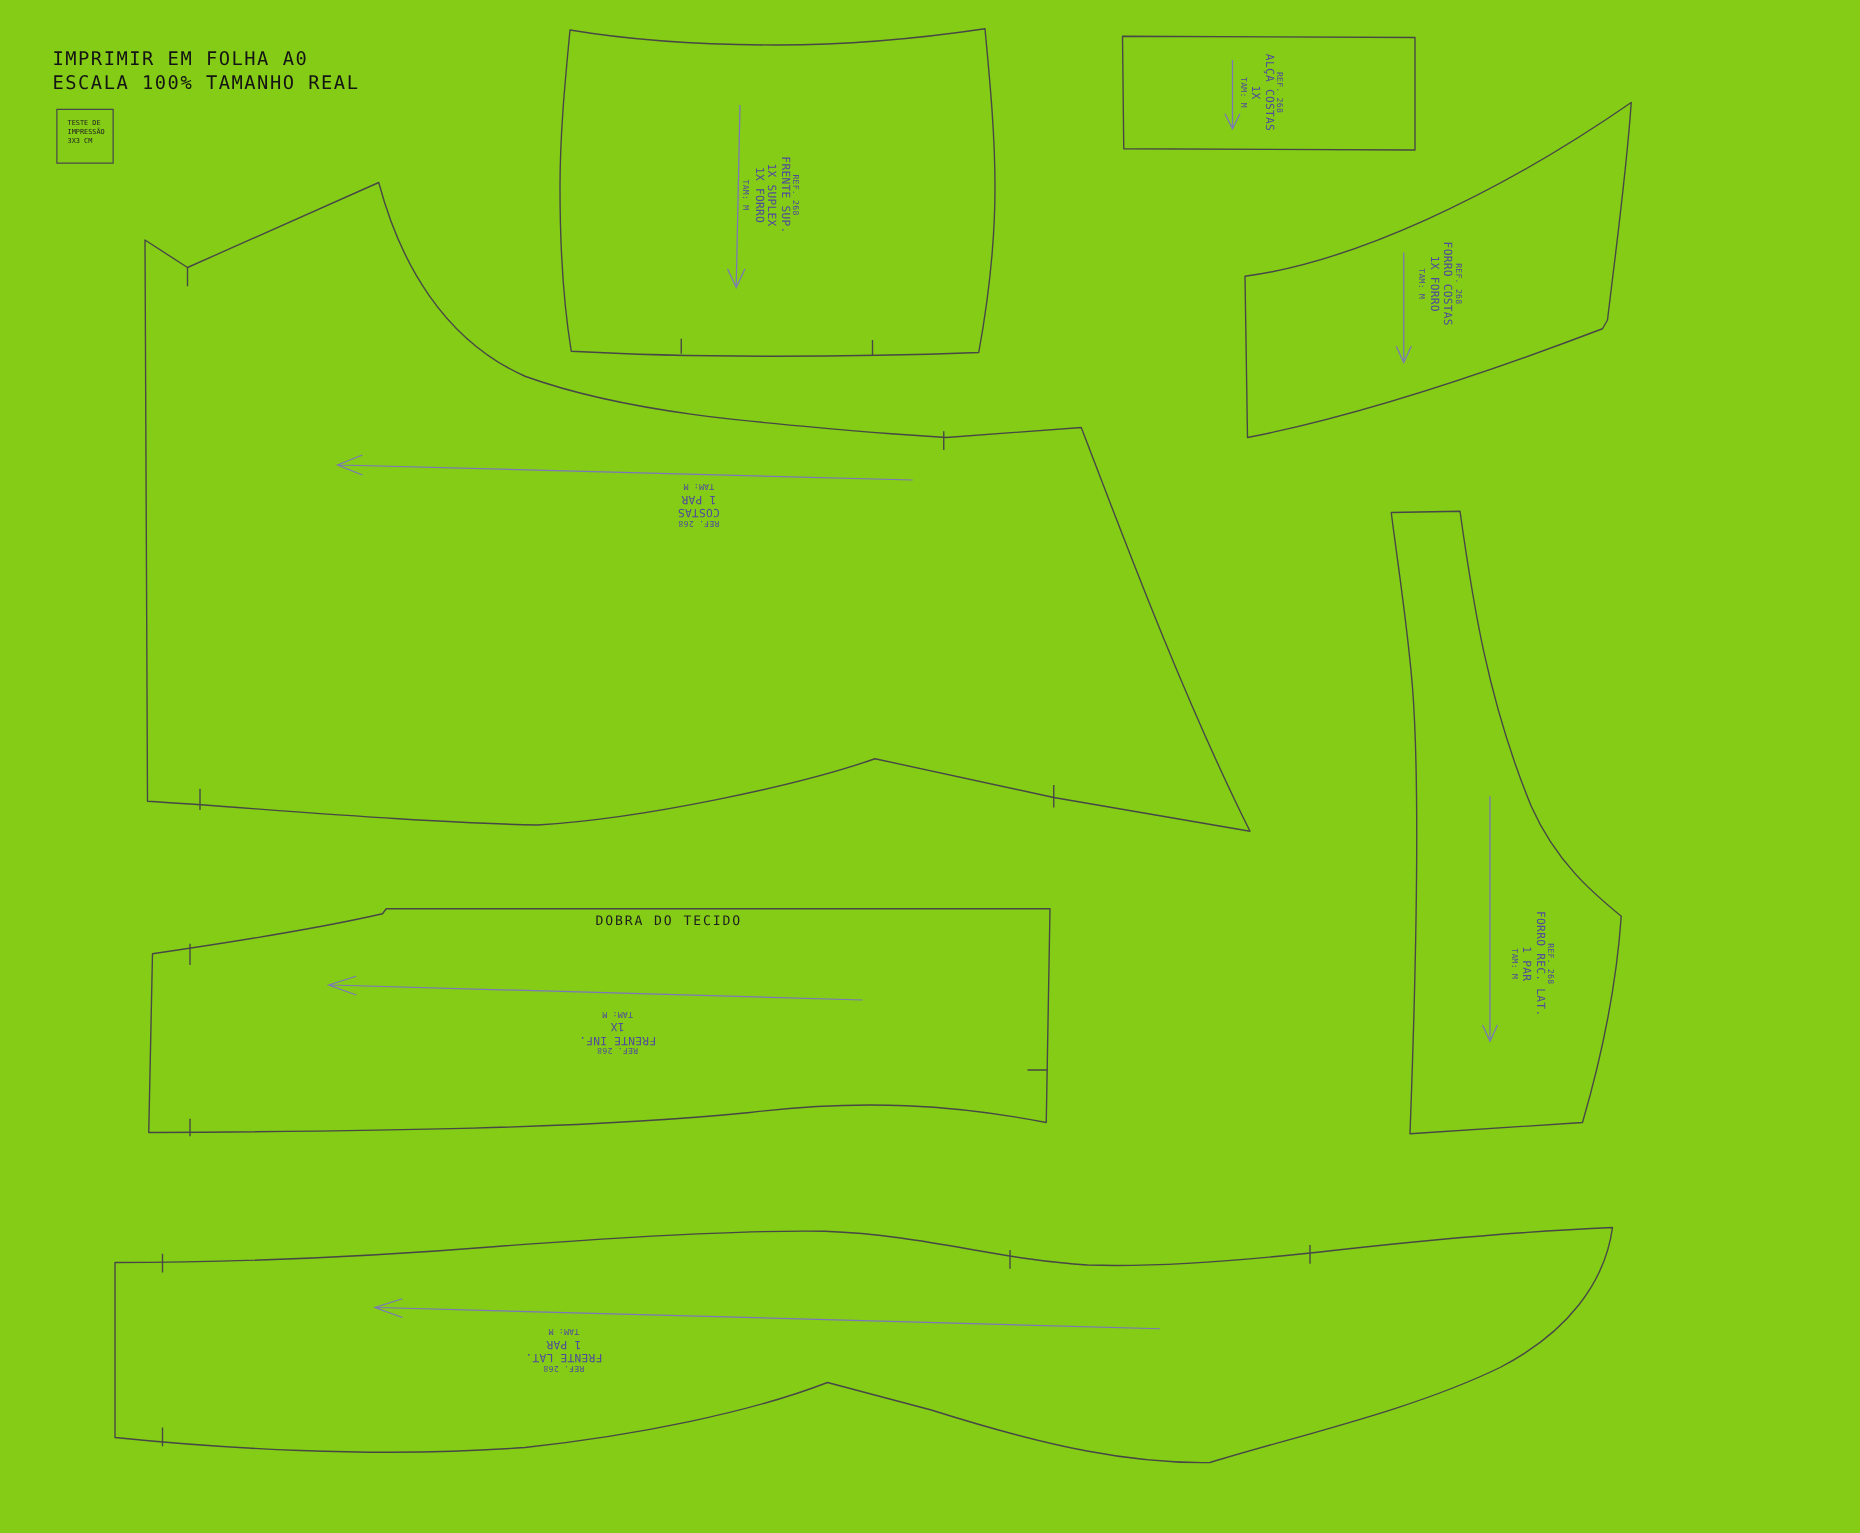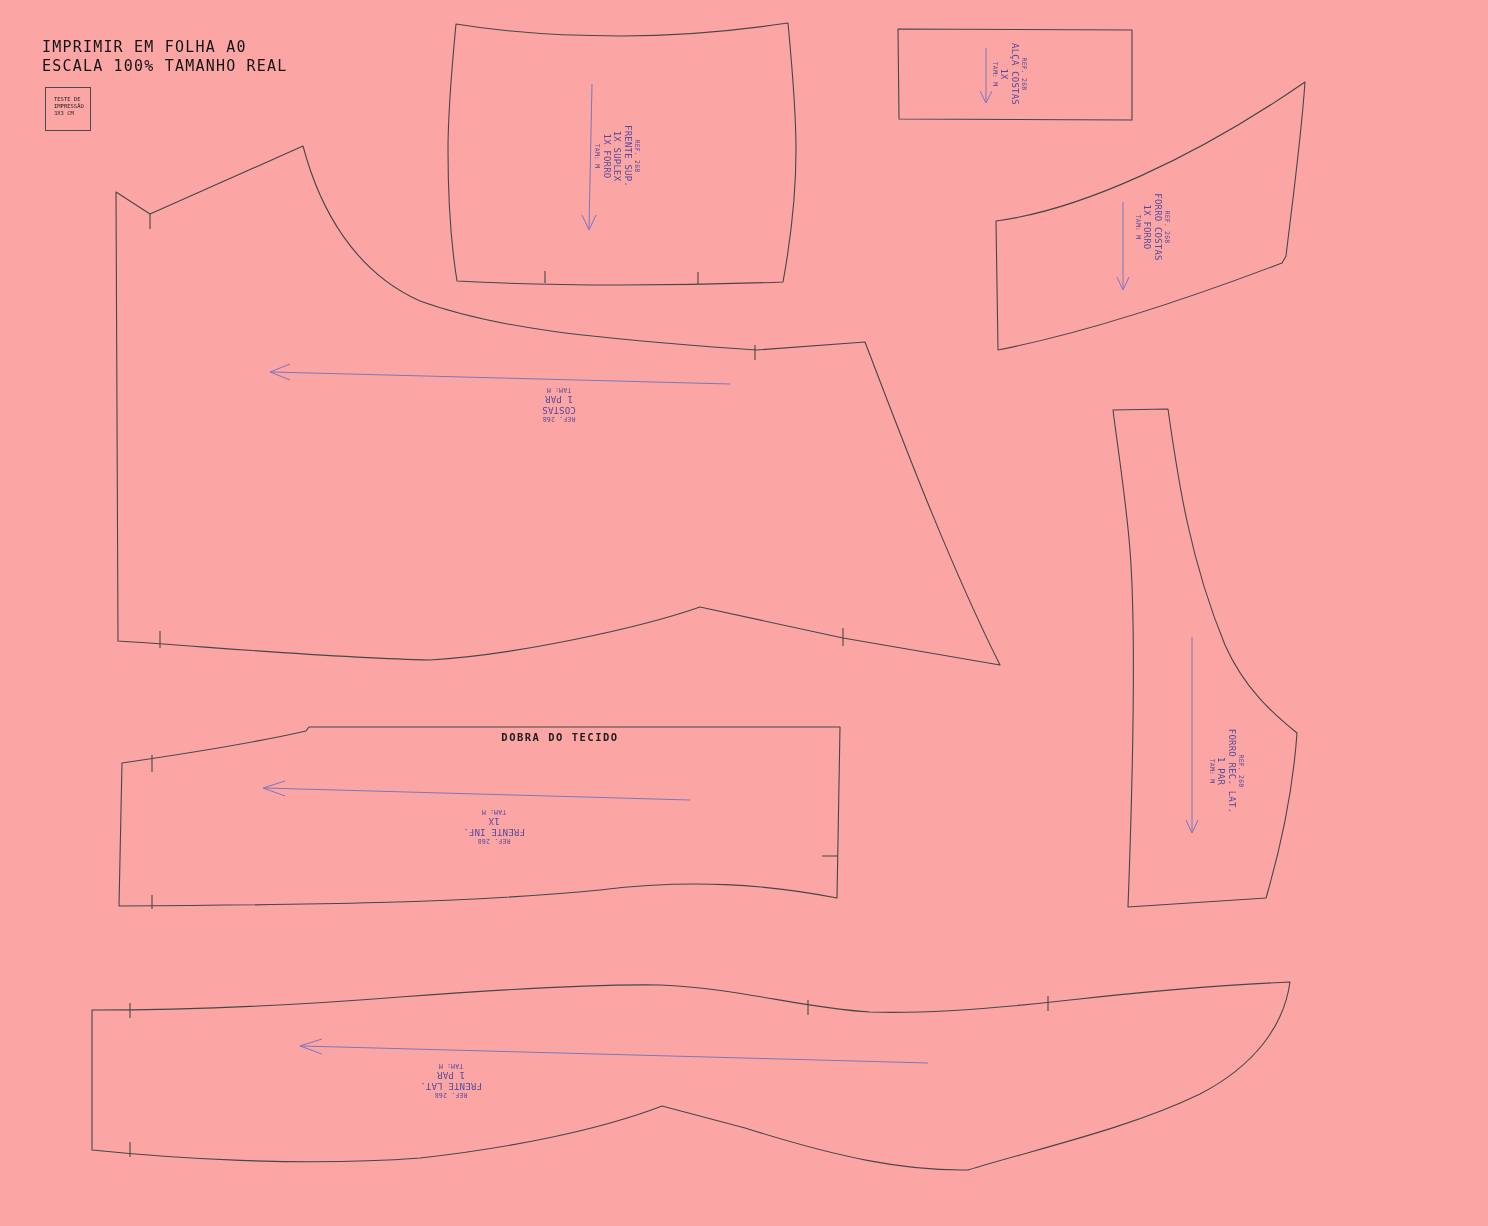--- a/index.html
+++ b/index.html
@@ -1,40 +1,40 @@
 <!DOCTYPE html>
 <html><head>
 <meta charset="utf-8">
 <style>
   html,body{margin:0;padding:0;background:#ffffff;}
   #sheet{
     position:relative;
     width:1488px;height:1226px;
-    background:#fca5a5;
+    background:#84cc16;
     overflow:hidden;
     font-family:"DejaVu Sans Mono", monospace;
   }
   #pattern-svg{position:absolute;left:0;top:0;}
   .outline{fill:none;stroke:#474747;stroke-width:1.1;stroke-linejoin:round;stroke-linecap:butt;}
   .grain{fill:none;stroke:#7c76bd;stroke-width:1;stroke-linejoin:miter;stroke-linecap:butt;}
   .hdr{
     position:absolute;left:42px;top:38px;
     font-size:15px;line-height:19px;letter-spacing:1.2px;
     color:#141414;white-space:pre;
   }
   .test-square{
     position:absolute;left:45px;top:87px;width:46px;height:44px;
     border:1px solid #4a4a4a;box-sizing:border-box;
     padding:8px 0 0 8px;
   }
   .test-square .tl{font-size:5.5px;line-height:1.3;color:#222;letter-spacing:0;white-space:nowrap;}
   .fold-label{
-    position:absolute;left:560px;top:737px;
+    position:absolute;left:535px;top:737px;
     transform:translate(-50%,-50%);
-    font-size:10.5px;letter-spacing:1.5px;color:#1e1e1e;white-space:nowrap;font-weight:bold;
+    font-size:10.5px;letter-spacing:1.5px;color:#1e1e1e;white-space:nowrap;
   }
   .label{
     position:absolute;text-align:center;color:#524a9c;white-space:nowrap;
   }
   .rot90{transform:translate(-50%,-50%) rotate(90deg);}
   .rot180{transform:translate(-50%,-50%) rotate(180deg);}
   .label .ln{white-space:nowrap;}
   .label .big{font-size:9px;line-height:10.5px;letter-spacing:0.2px;}
   .label .small{font-size:6.5px;line-height:8px;letter-spacing:0.2px;}
   .label .ln:empty{display:none;}

